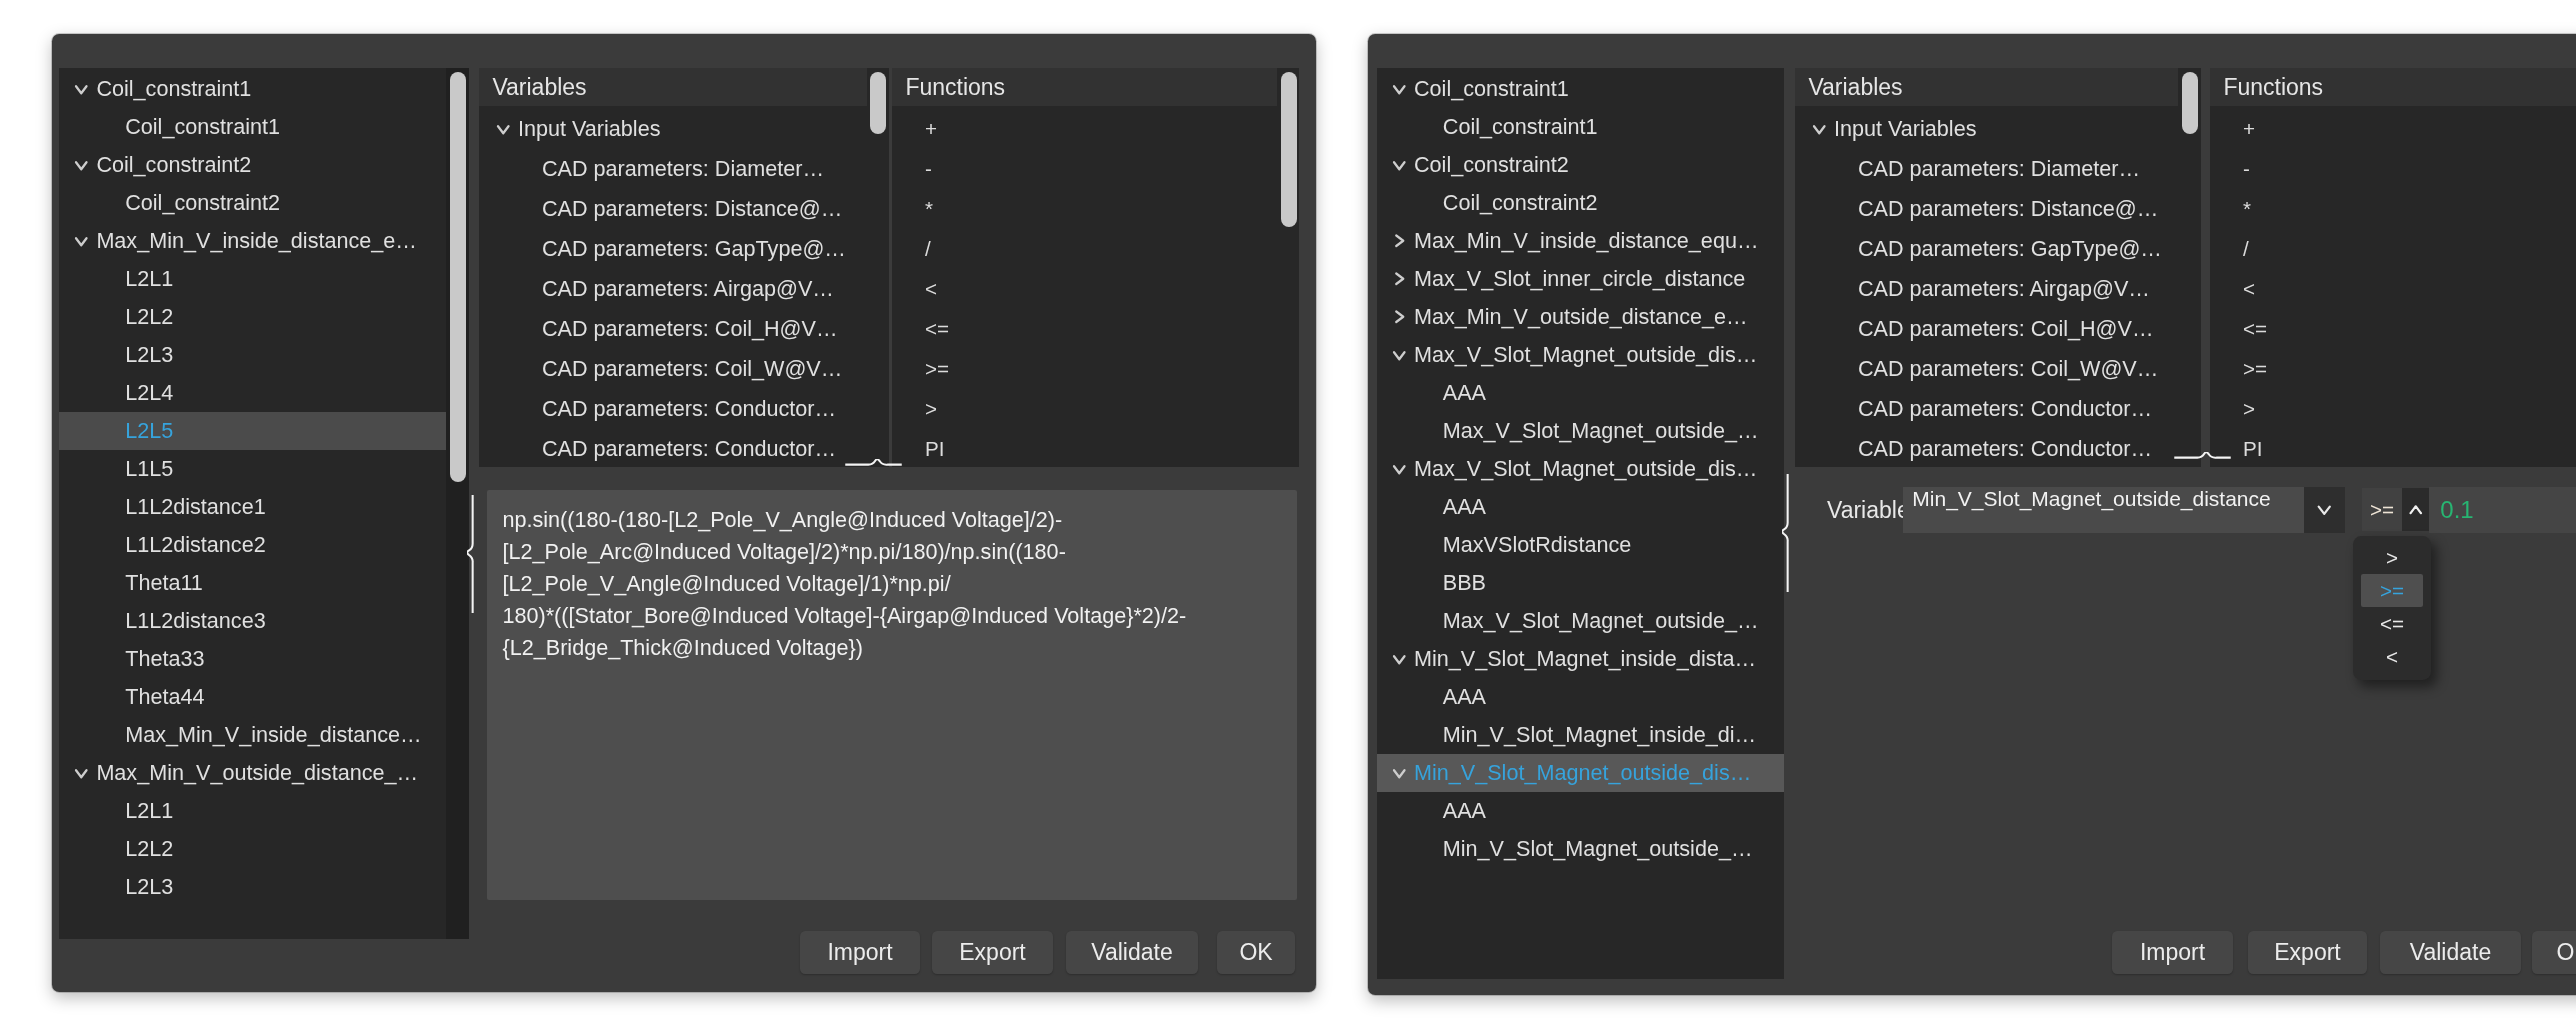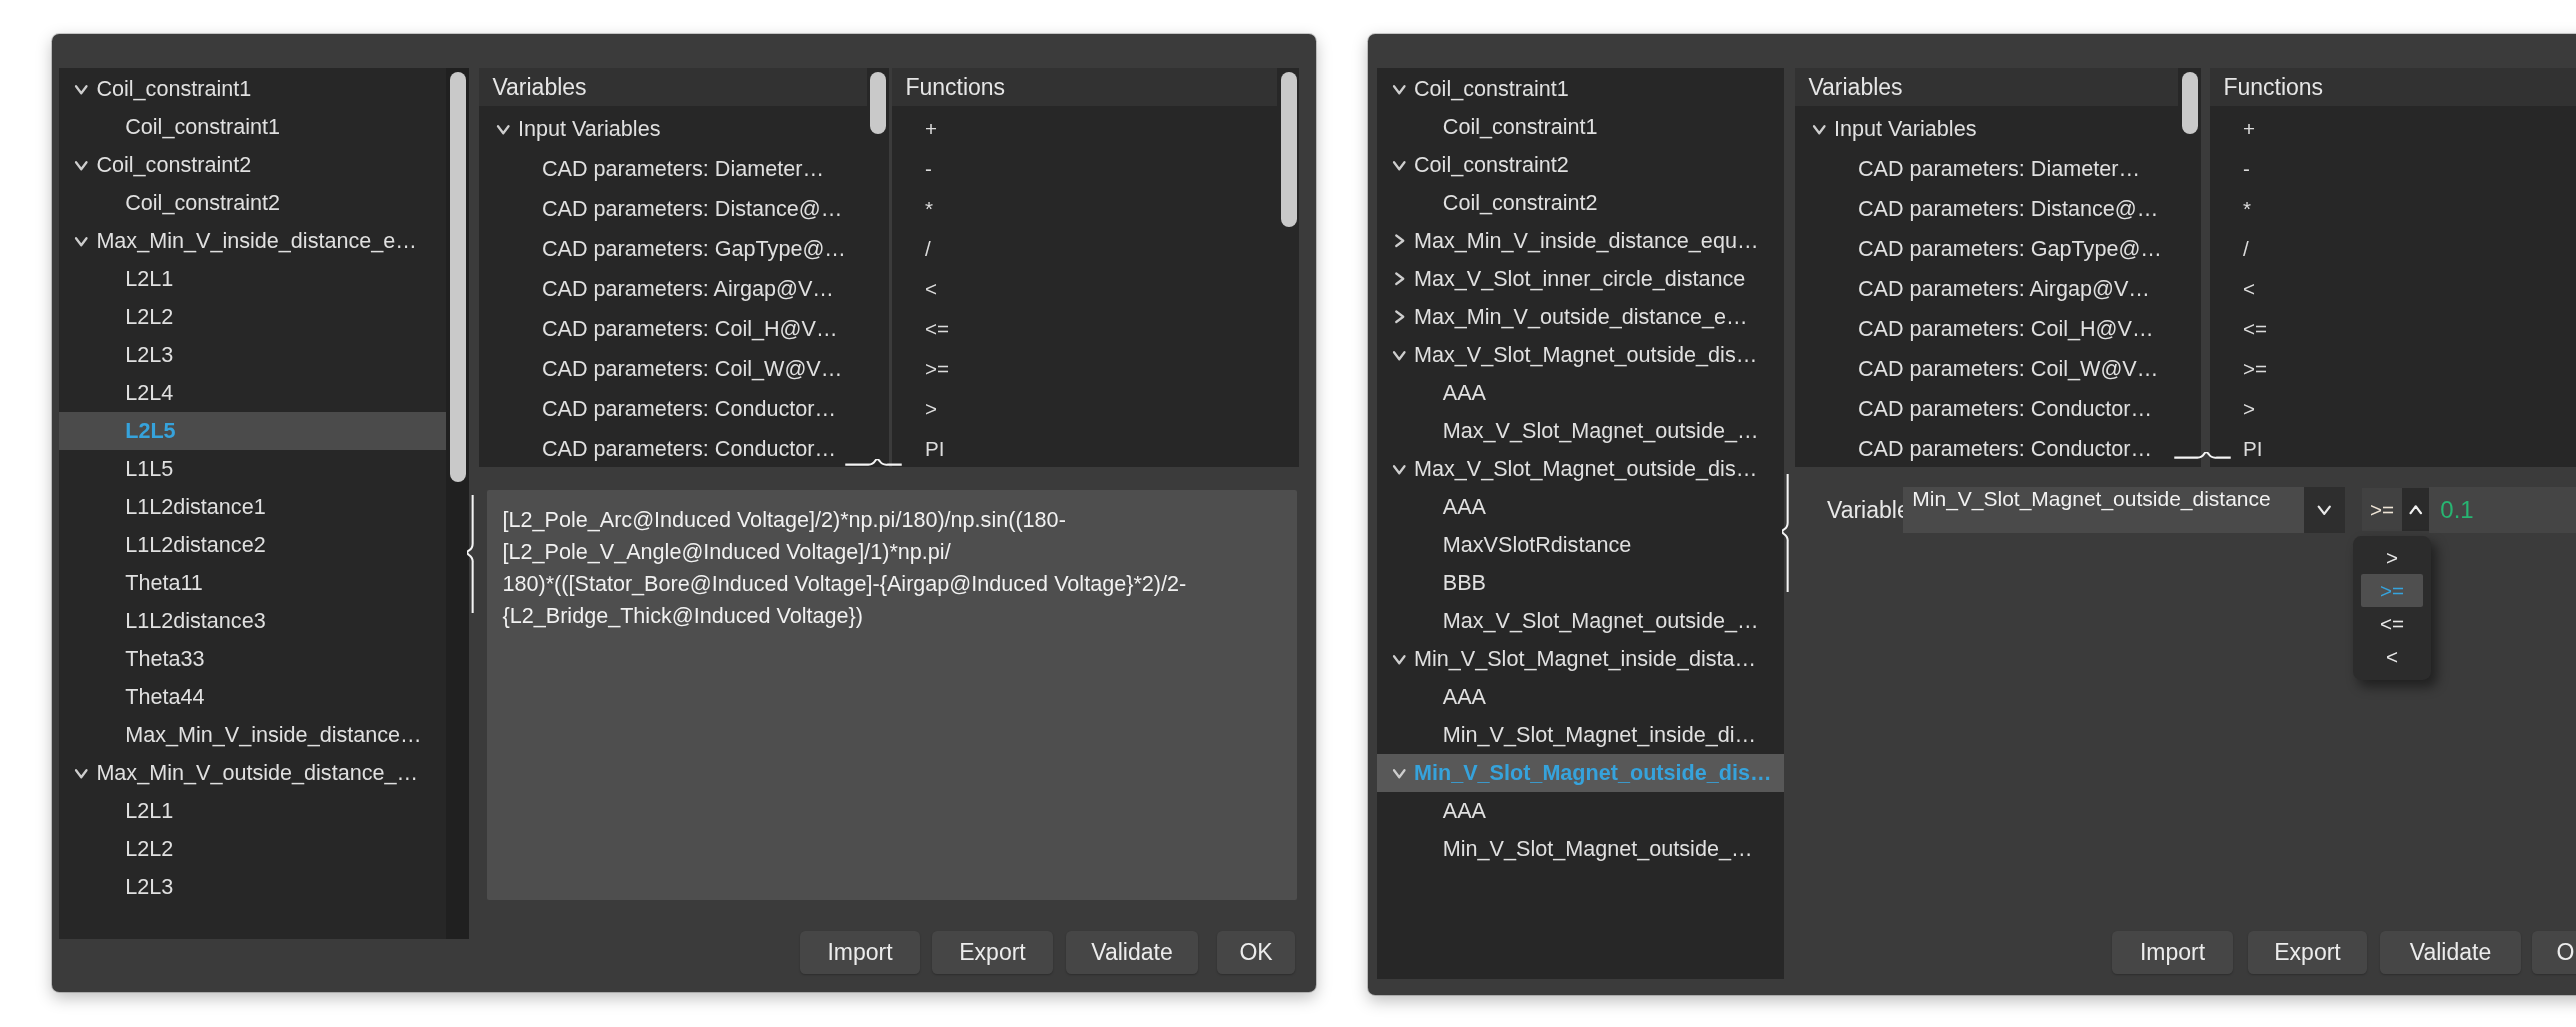--- a/index.html
+++ b/index.html
@@ -9,21 +9,21 @@
           box-shadow:0 0 0 1px rgba(0,0,0,.18), 0 5.2px 15.5px rgba(0,0,0,.25);}
   .panel{position:absolute;background:var(--panel_bg,#272727);overflow:hidden;}
   .panel-header{position:absolute;left:0;top:0;height:38px;background:var(--header_bg,#323232);
           display:flex;align-items:center;padding-left:13.4px;box-sizing:border-box;
           font-size:23px;color:#e6e6e6;}
   .list{position:absolute;left:0;right:0;}
   .tree-row{display:flex;align-items:center;height:38px;padding-left:8.2px;font-size:21.6px;
           color:#e0e0e0;white-space:nowrap;}
   .tree-row.lvl1{padding-left:37px;}
   .tree-row.selected{background:var(--selected_row_bg,#4b4b4b);}
-  .tree-row.selected .lbl{color:var(--accent_blue,#36a3dc);font-weight:bold;}
+  .tree-row.selected .lbl{color:var(--accent_blue,#36a3dc);}
   .rtree .tree-row.selected{background:var(--selected_row_bg_light,#585858);text-align:center;}
   .chev{width:29px;height:29px;display:inline-flex;align-items:center;justify-content:center;flex:0 0 29px;}
   .chev svg{visibility:hidden;}
   .chev-down .chev svg,.chev-right .chev svg{visibility:visible;}
   .chev-down .chev{transform:rotate(90deg);}
   .var-row{display:flex;align-items:center;height:40px;padding-left:10px;font-size:21.6px;color:#e0e0e0;white-space:nowrap;}
   .var-row.child{padding-left:63px;}
   .fn-row{display:flex;align-items:center;height:40px;padding-left:33px;font-size:20.6px;color:#dcdcdc;}
   .scroll-thumb{position:absolute;background:var(--scroll_thumb,#c9c9c9);border-radius:9.3px;width:16.5px;}
   .gutter{position:absolute;top:0;bottom:0;background:#202020;}
@@ -368,20 +368,21 @@
     </div>
 
     <div class="splitter" style="left:793px;top:425px;width:57px;height:11.3px;">
       <svg width="57" height="11.3" viewBox="0 0 110 22">
           <path d="M0 11 H45 q9 0 13 -7 q4 -7 9 0 q5 8 15 7 H110" fill="none" stroke="#f4f4f4" stroke-width="4"></path>
         </svg>
     </div>
 
     <div class="expr" style="left:435px;top:456px;width:810px;height:410px;">
 
+        <div>np.sin((180-(180-[L2_Pole_V_Angle@Induced Voltage]/2)-</div>
 
         <div>[L2_Pole_Arc@Induced Voltage]/2)*np.pi/180)/np.sin((180-</div>
 
         <div>[L2_Pole_V_Angle@Induced Voltage]/1)*np.pi/</div>
 
         <div>180)*(([Stator_Bore@Induced Voltage]-{Airgap@Induced Voltage}*2)/2-</div>
 
         <div>{L2_Bridge_Thick@Induced Voltage})</div>
 
     </div>

